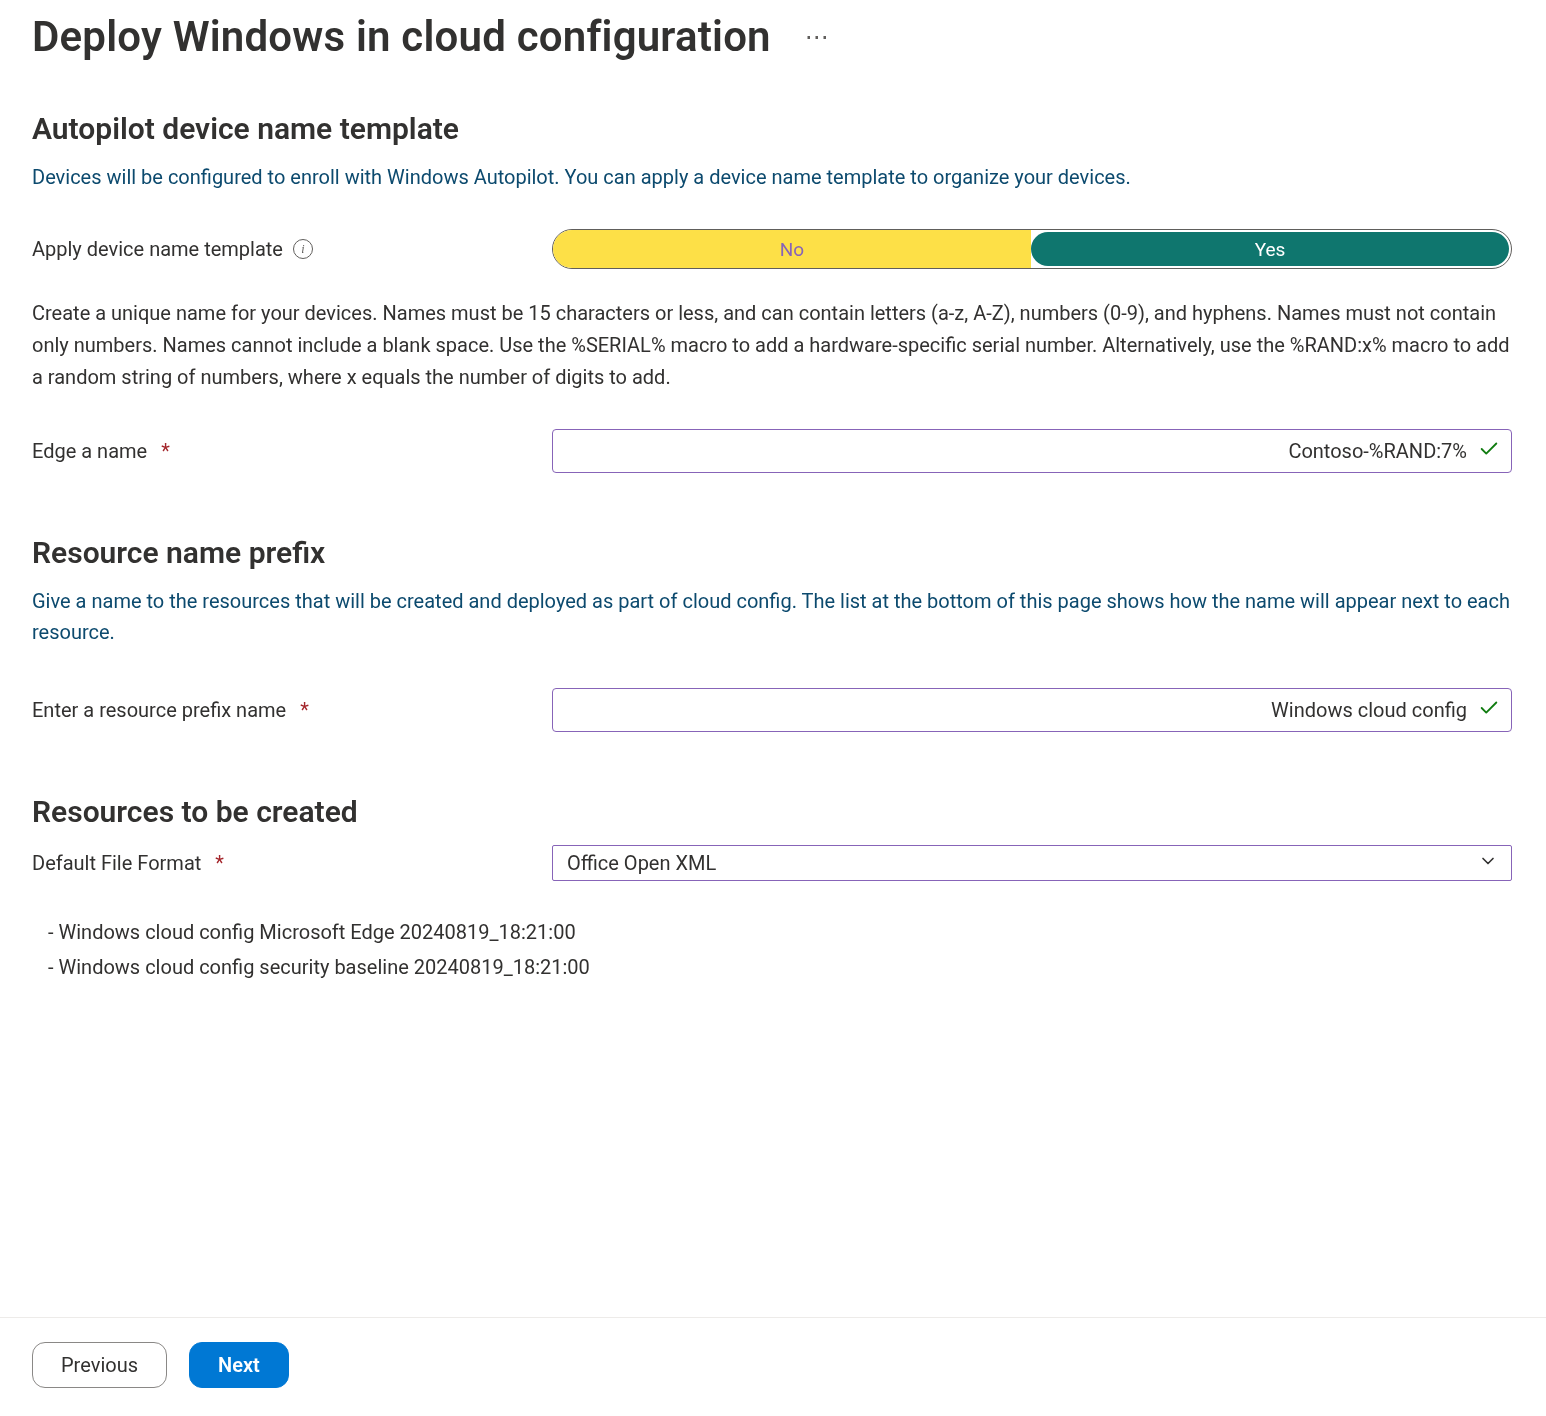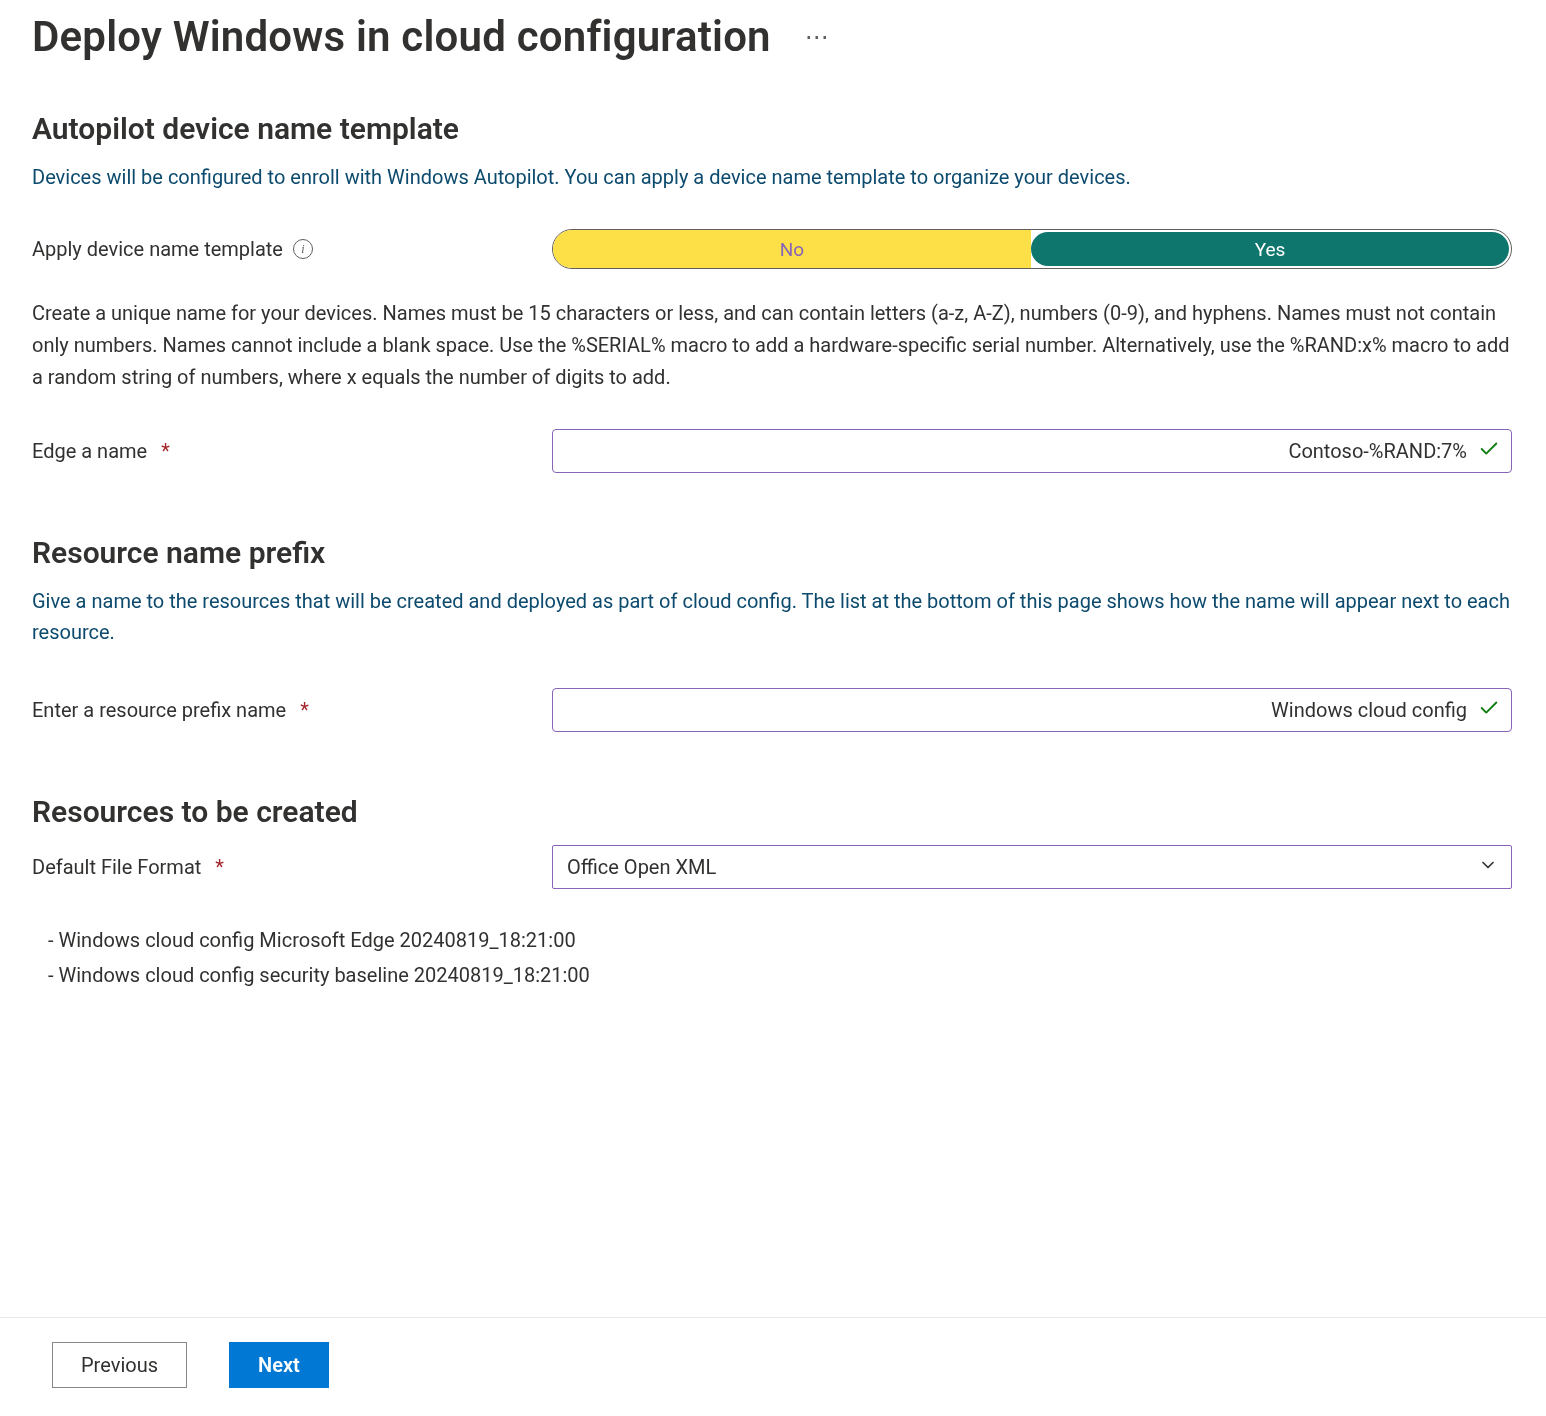--- a/index.html
+++ b/index.html
@@ -148,21 +148,21 @@
     pointer-events: none;
   }
   
   .select-wrap {
     position: relative;
     width: 100%;
     max-width: 960px;
   }
   .select-display {
     width: 100%;
-    height: 44px;
+    height: 36px;
     border: 1px solid #8764b8;
     border-radius: 2px;
     padding: 0 44px 0 14px;
     font-size: 20px;
     display: flex;
     align-items: center;
     cursor: pointer;
     background: #fff;
   }
   .chevron-down {
@@ -192,26 +192,25 @@
     padding: 24px 32px 28px 32px;
     display: flex;
     gap: 22px;
     background: #fff;
   }
   .btn {
     height: 46px;
     padding: 0 28px;
     font-size: 20px;
     font-family: inherit;
-    border-radius: 0;
+    border-radius: 13px;
     cursor: pointer;
     display: inline-flex;
     align-items: center;
     justify-content: center;
-    margin-left: 20px;
   }
   .btn-secondary {
     background: #ffffff;
     border: 1px solid #8a8886;
     color: #323130;
   }
   .btn-primary {
     background: #0078d4;
     border: 1px solid #0078d4;
     color: #ffffff;

